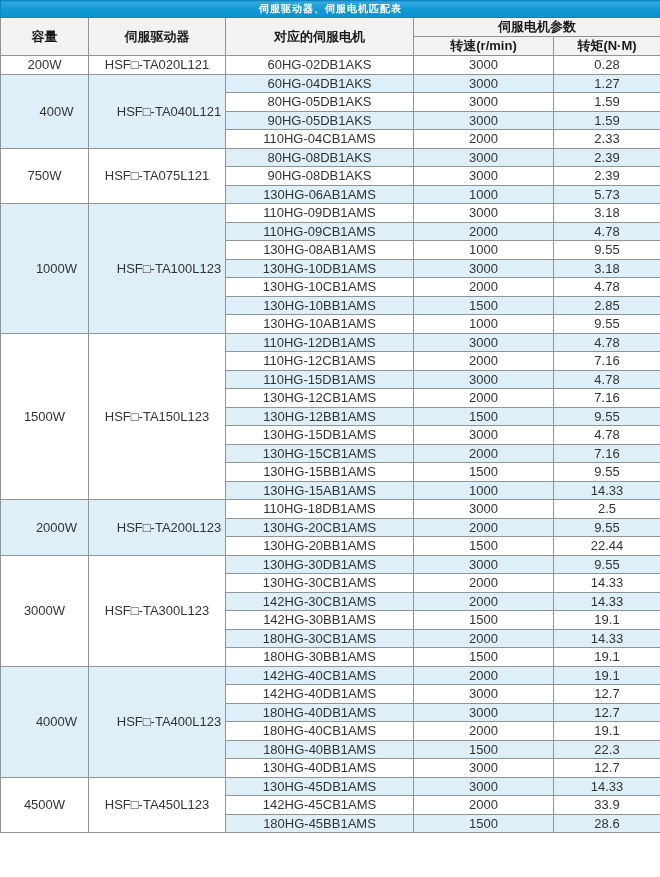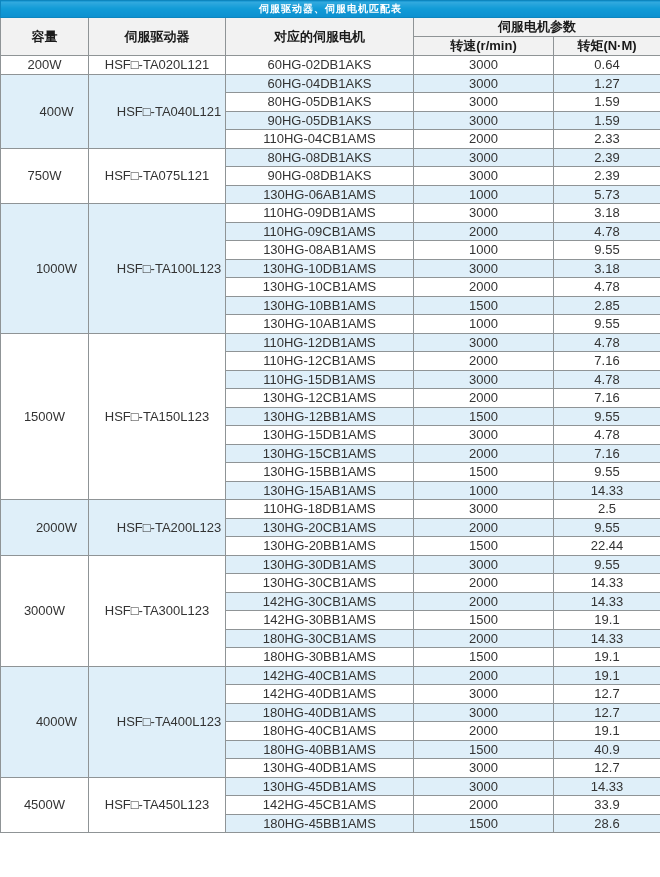--- a/index.html
+++ b/index.html
@@ -67,21 +67,21 @@
         <th class="colhead">转速(r/min)</th>
         <th class="colhead">转矩(N·M)</th>
       </tr>
     </thead>
     <tbody>
         <tr>
           <td rowspan="1" class="group">200W</td>
           <td rowspan="1" class="group">HSF□-TA020L121</td>
           <td>60HG-02DB1AKS</td>
           <td>3000</td>
-          <td>0.64</td>
+          <td>0.28</td>
         </tr>
         <tr class="alt">
           <td rowspan="4" class="group galt">400W</td>
           <td rowspan="4" class="group galt">HSF□-TA040L121</td>
           <td>60HG-04DB1AKS</td>
           <td>3000</td>
           <td>1.27</td>
         </tr>
         <tr>
           <td>80HG-05DB1AKS</td>
@@ -266,21 +266,21 @@
           <td>12.7</td>
         </tr>
         <tr>
           <td>180HG-40CB1AMS</td>
           <td>2000</td>
           <td>19.1</td>
         </tr>
         <tr class="alt">
           <td>180HG-40BB1AMS</td>
           <td>1500</td>
-          <td>40.9</td>
+          <td>22.3</td>
         </tr>
         <tr>
           <td>130HG-40DB1AMS</td>
           <td>3000</td>
           <td>12.7</td>
         </tr>
         <tr class="alt">
           <td rowspan="3" class="group">4500W</td>
           <td rowspan="3" class="group">HSF□-TA450L123</td>
           <td>130HG-45DB1AMS</td>

